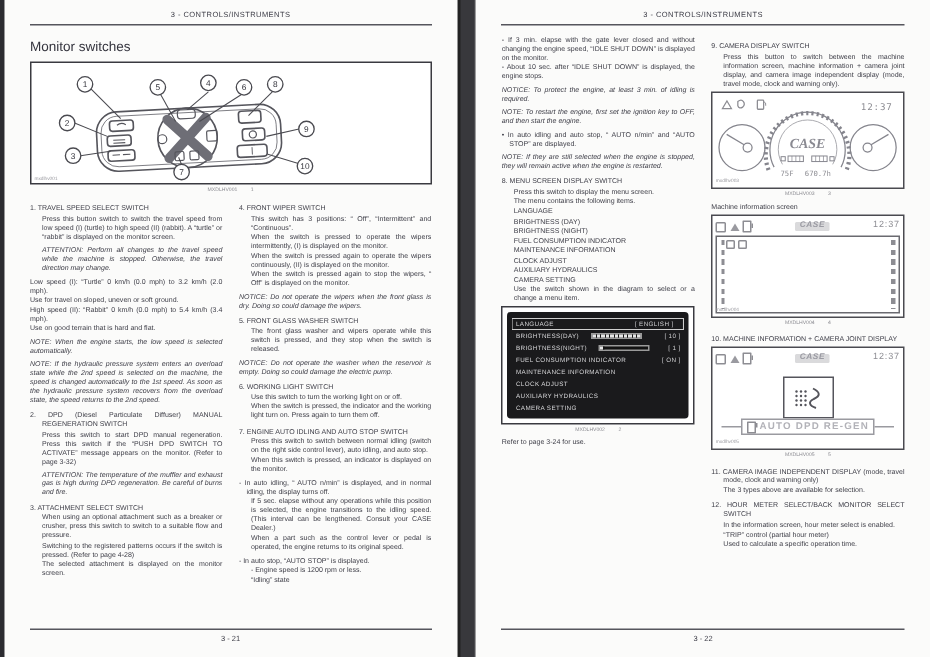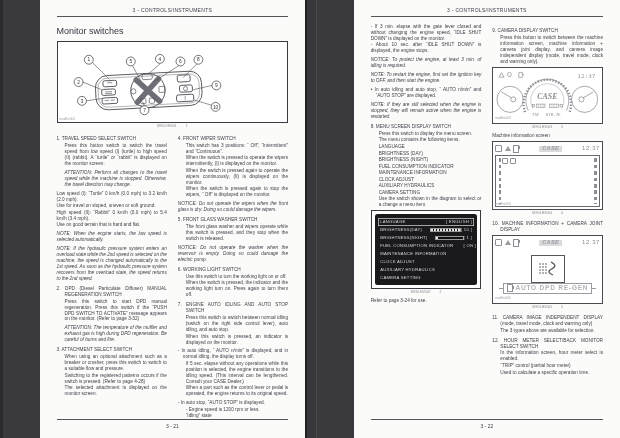--- a/index.html
+++ b/index.html
@@ -6,21 +6,21 @@
   body{
     width:620px;height:438px;position:relative;overflow:hidden;
     background:#3a3a3e;
     font-family:"Liberation Sans",sans-serif;
     color:#40404a;
     -webkit-font-smoothing:antialiased;
   }
   .spread{display:flex;height:100%;}
   .edge-strip{width:3px;background:#2c2c30;}
   .gap-strip{width:10px;background:#38383c;border-left:2px solid #222;border-right:1px solid #4a4a4e;}
-  .page{width:303px;background:#fbfbfa;box-sizing:border-box;position:relative;padding:7px 17px 24px;margin-left:37px;}
+  .page{width:303px;background:#fbfbfa;box-sizing:border-box;position:relative;padding:7px 17px 24px;}
   .page.right{width:304px;}
 
   .pheader{text-align:center;font-size:5px;letter-spacing:0.3px;color:#3c3c46;}
   .hrule{border:none;border-top:1px solid #55555c;margin:3px 0 0;}
   .pfooter{position:absolute;left:17px;right:17px;bottom:9px;border-top:1px solid #55555c;
            text-align:center;font-size:5px;padding-top:3px;color:#3c3c46;}
 
   .doc-title{font-size:9px;font-weight:normal;color:#34343e;margin:9px 0 5px;}
 
   .figbox{border:1.4px solid #3a3a40;background:#fff;position:relative;}

